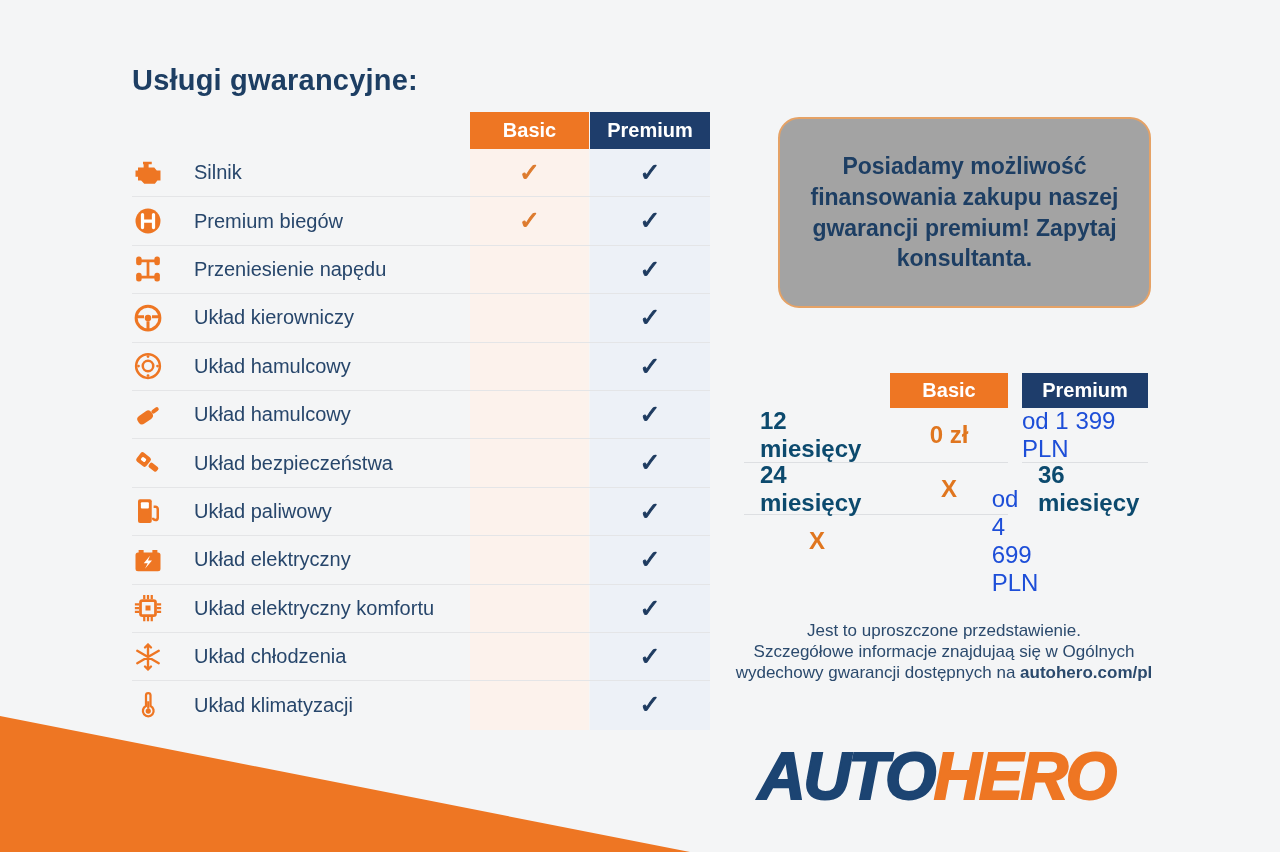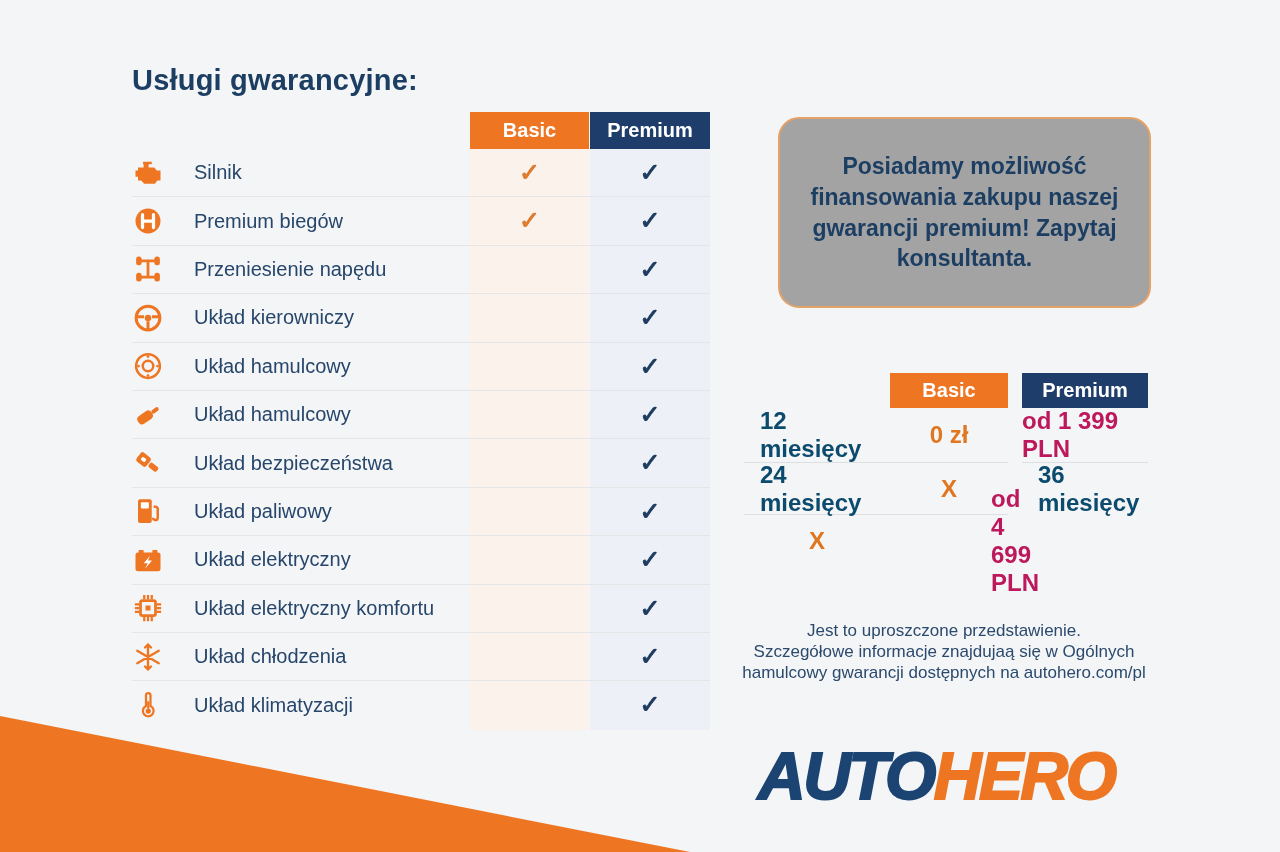--- a/index.html
+++ b/index.html
@@ -52,28 +52,28 @@
     display:grid;grid-template-columns:146px 118px 14px 126px;
     grid-template-rows:35px 55px 52px 52px;
   }
   .p-cell{display:flex;align-items:center;justify-content:center;box-sizing:border-box;}
   .p-head{color:#fff;font-size:20px;font-weight:bold;align-self:start;height:35px;}
   .p-head.basic{background:#ee7623;}
   .p-head.premium{background:#1e3d6b;}
   .p-period{justify-content:flex-start;padding-left:16px;
     color:#0c4a6e;font-size:24px;font-weight:bold;}
   .p-basic{color:#e0761f;font-size:24px;font-weight:bold;}
-  .p-premium{color:#be185d;font-size:24px;font-weight:bold;}
+  .p-premium{color:#1d4ed8;font-size:24px;font-weight:normal;}
   .p-cell.sep{border-bottom:1px solid #dddfe2;}
   
   .disclaimer{
     position:absolute;left:714px;top:620px;width:460px;text-align:center;
     color:#2b4a6d;font-size:17px;line-height:21px;
   }
-  .disclaimer b{font-weight:normal;}
+  .disclaimer b{font-weight:bold;}
   
   .logo{
     position:absolute;left:758px;top:738px;
     font-size:66px;font-weight:bold;font-style:italic;letter-spacing:-2.5px;
     white-space:nowrap;
   }
   .logo .auto{color:#1c4472;margin-top:8px;-webkit-text-stroke:2px #1c4472;}
   .logo .hero{color:#ee7623;-webkit-text-stroke:2px #ee7623;}
   
   .wedge{
@@ -294,21 +294,21 @@
       <div class="p-cell "></div>
       <div class="p-cell p-period">36 miesięcy</div>
       <div class="p-cell p-basic">X</div>
       <div class="p-cell "></div>
       <div class="p-cell p-premium">od 4 699 PLN</div>
     </div>
 
   <div class="disclaimer">
     <div>Jest to uproszczone przedstawienie.</div>
     <div>Szczegółowe informacje znajdujaą się w Ogólnych</div>
-    <div><span>hamulcowy gwarancji dostępnych na </span><b>autohero.com/pl</b></div>
+    <div><span>wydechowy gwarancji dostępnych na </span><b>autohero.com/pl</b></div>
   </div>
 
   <div class="logo">
     <span class="auto">AUTO</span><span class="hero">HERO</span>
   </div>
 
   <div class="wedge"></div>
 
 </div>
 

